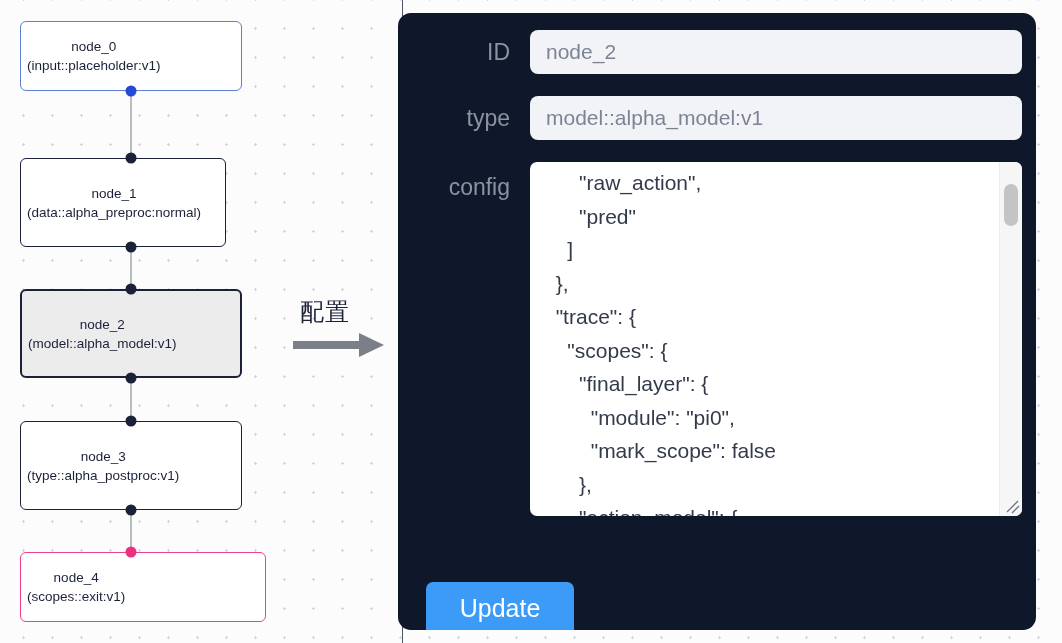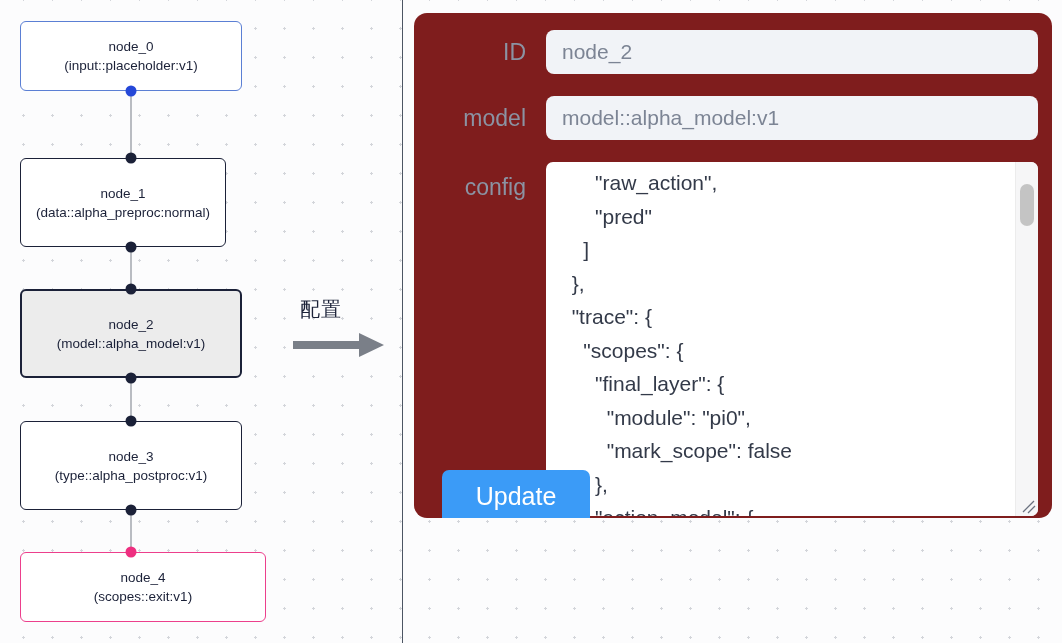--- a/index.html
+++ b/index.html
@@ -56,21 +56,21 @@
 
   
   .node {
     position: absolute;
     box-sizing: border-box;
     border-radius: 6px;
     background: #ffffff;
     border: 1.6px solid #1b2138;
     display: flex;
     align-items: center;
-    justify-content: center;
+    justify-content: flex-start;
     text-align: center;
     color: #1b2138;
     font-size: 13.5px;
     line-height: 19px;
     padding: 4px 6px;
     overflow-wrap: anywhere;
     word-break: break-all;
   }
   .node.input-node { border-color: #5b7fd4; }
   .node.output-node { border-color: #ec3f8c; }
@@ -83,36 +83,36 @@
 
   
   #arrow-group {
     position: absolute;
     left: 293px; top: 296px;
     width: 100px; height: 62px;
   }
   #arrow-caption {
     position: absolute;
     left: 7px; top: 0;
-    font-size: 20px;
+    font-size: 24px;
     color: #1b2138;
     letter-spacing: 1px;
     white-space: nowrap;
   }
   #arrow-shape {
     position: absolute;
     left: 0; top: 36px;
   }
 
   
   #config-panel {
     position: absolute;
-    left: 414px; top: 13px;
-    width: 638px; height: 505px;
-    background: #7f1d1d;
+    left: 398px; top: 13px;
+    width: 638px; height: 617px;
+    background: #0f172a;
     border-radius: 13px;
     box-sizing: border-box;
     padding: 17px 14px 0 14px;
     overflow: hidden;
   }
   .field-row {
     display: flex;
     align-items: center;
     margin-bottom: 22px;
   }
@@ -269,21 +269,21 @@
 </div>
 
 <div id="config-panel">
 
   <div class="field-row">
     <div class="field-label">ID</div>
     <div class="text-input">node_2</div>
   </div>
 
   <div class="field-row">
-    <div class="field-label">model</div>
+    <div class="field-label">type</div>
     <div class="text-input">model::alpha_model:v1</div>
   </div>
 
   <div class="field-row config-row">
     <div class="field-label top-align">config</div>
     <div class="textarea-wrap">
       <div class="textarea-body">      "raw_action",
       "pred"
     ]
   },

